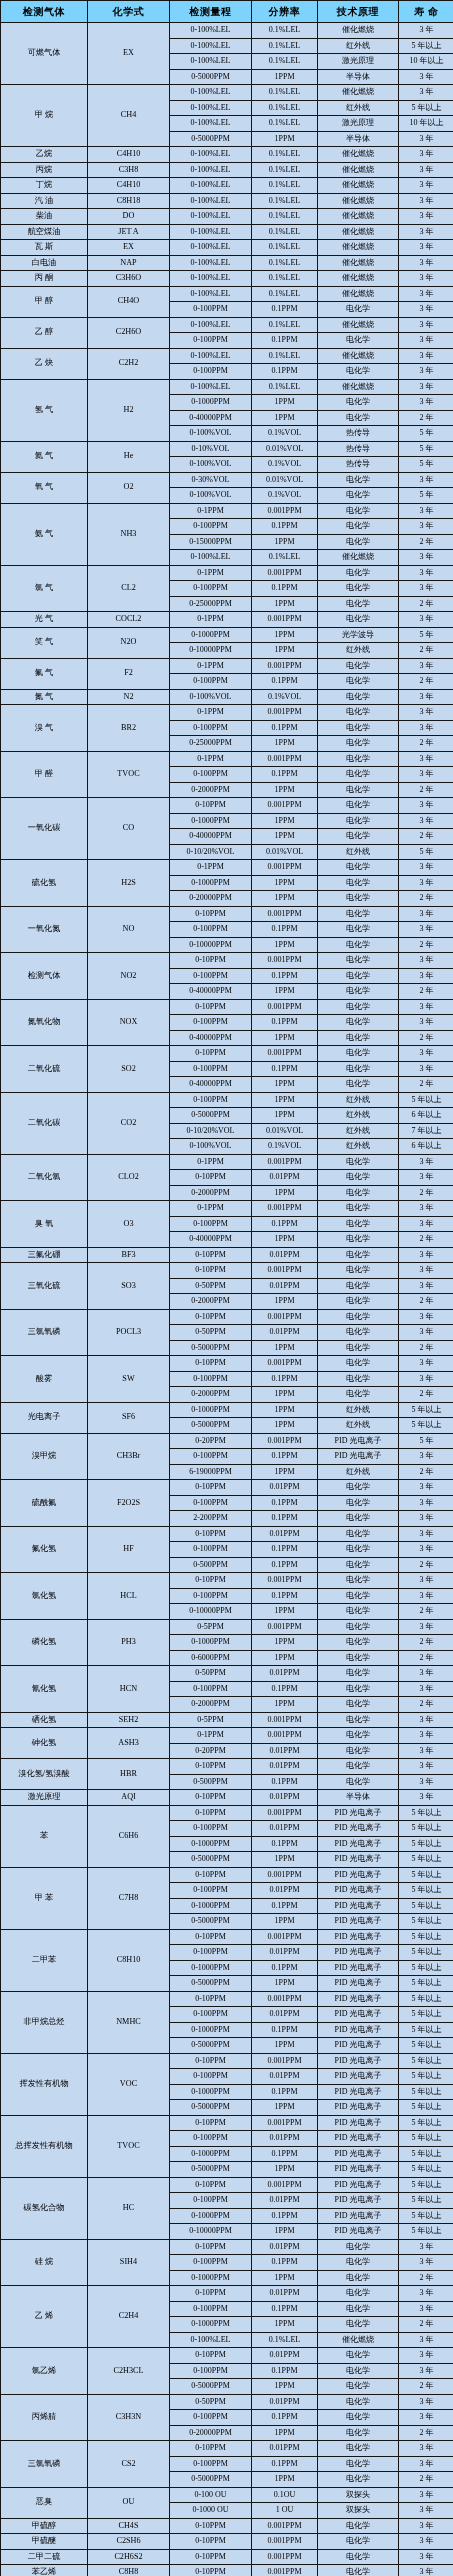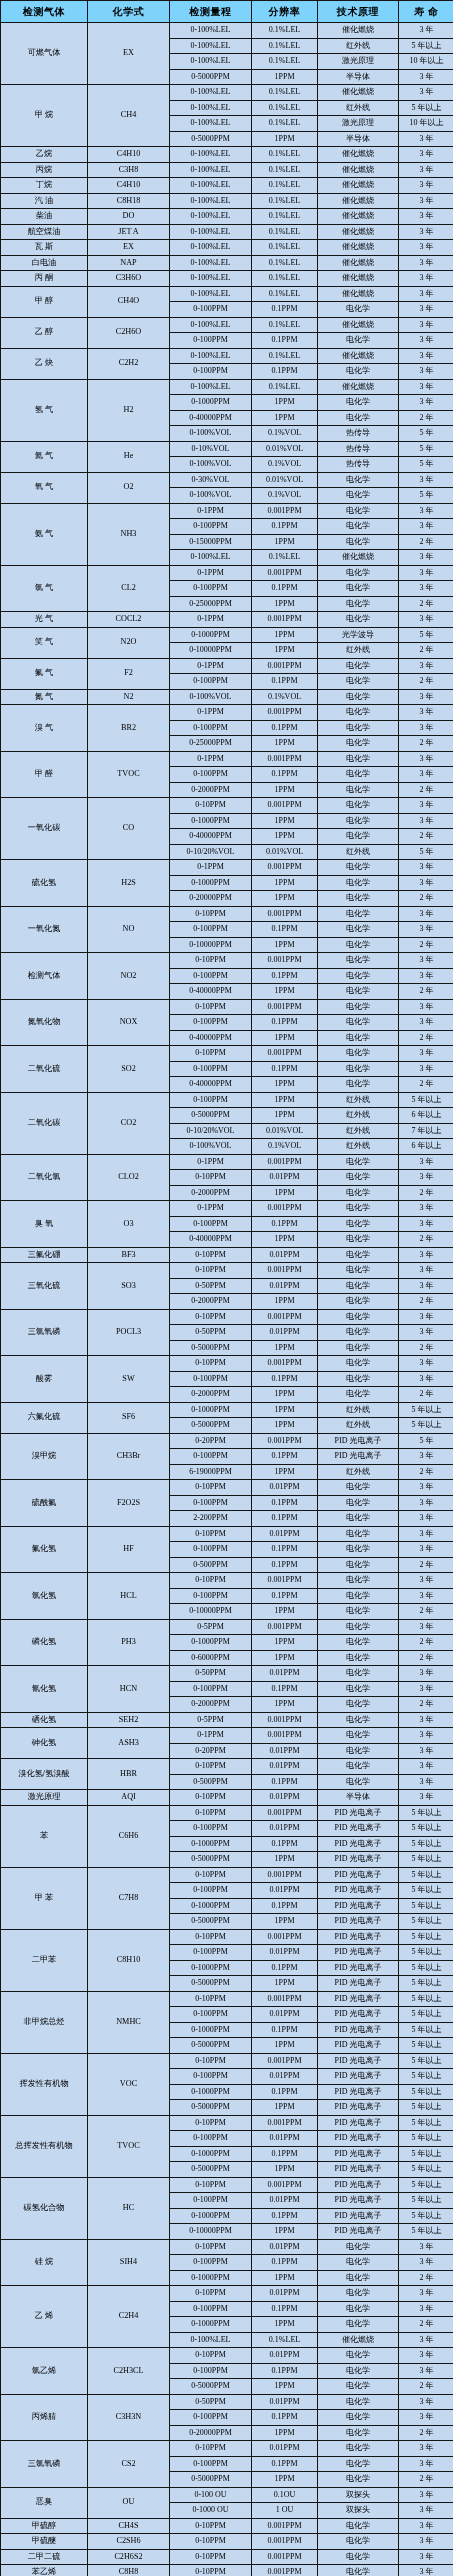--- a/index.html
+++ b/index.html
@@ -641,21 +641,21 @@
           <td>电化学</td>
           <td>3 年</td>
         </tr>
         <tr>
           <td>0-2000PPM</td>
           <td>1PPM</td>
           <td>电化学</td>
           <td>2 年</td>
         </tr>
         <tr class="group-start">
-          <td rowspan="2" class="gas-cell">六氟化硫</td>
+          <td rowspan="2" class="gas-cell">光电离子</td>
           <td rowspan="2" class="gas-cell">SF6</td>
           <td>0-1000PPM</td>
           <td>1PPM</td>
           <td>红外线</td>
           <td>5 年以上</td>
         </tr>
         <tr>
           <td>0-5000PPM</td>
           <td>1PPM</td>
           <td>红外线</td>

